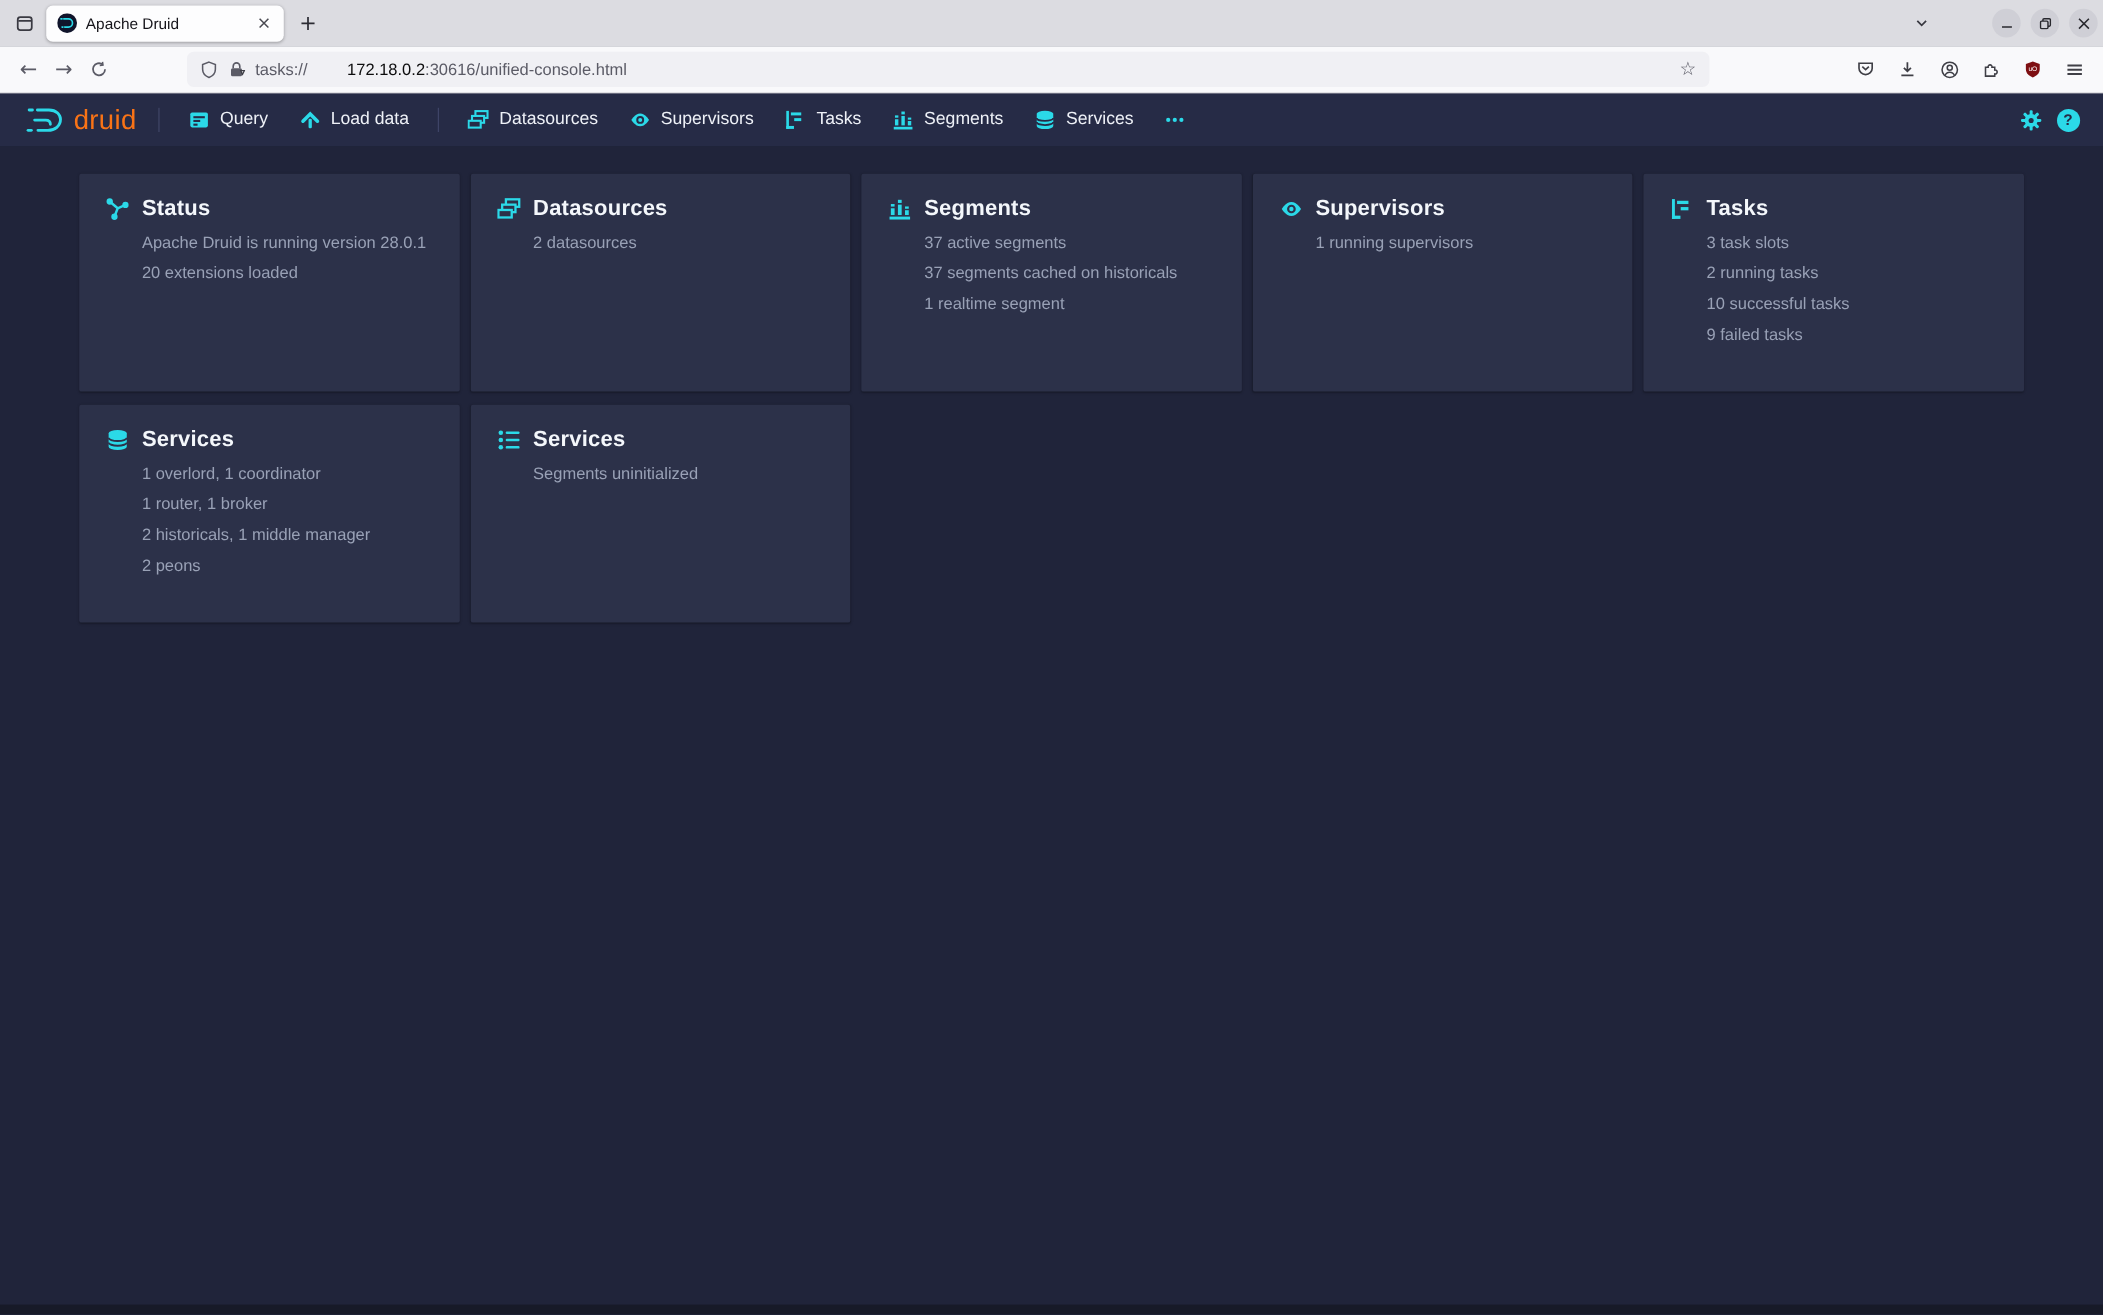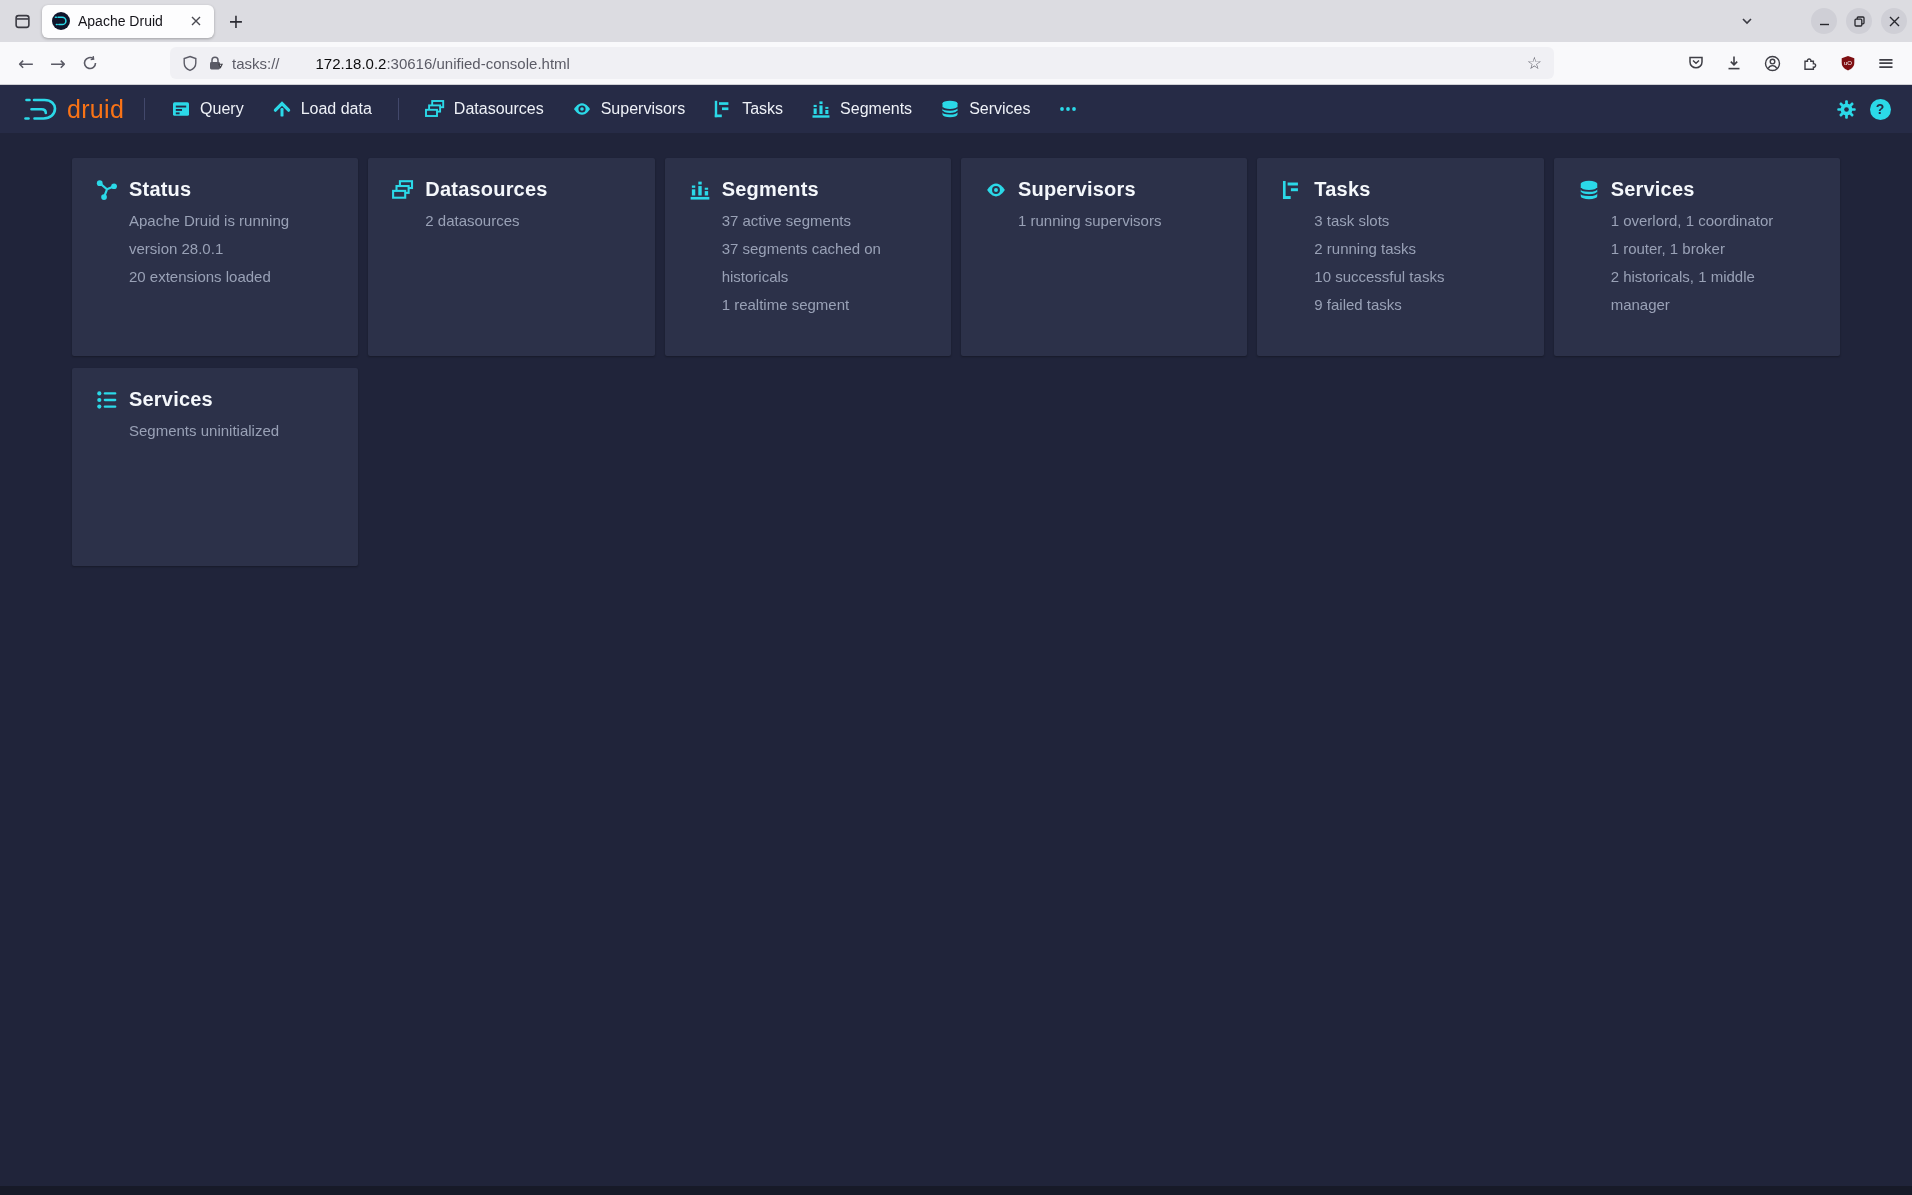--- a/index.html
+++ b/index.html
@@ -15,21 +15,21 @@
   .tabstrip {
     height:42px; background:#dcdce1;
     display:flex; align-items:center; padding-left:8px;
   }
   .iconbtn {
     display:flex; align-items:center; justify-content:center;
     width:28px; height:28px; border-radius:4px; cursor:pointer;
     color:#3a3a42; flex:none;
   }
   .tab {
-    margin-left:6px; width:172px; height:33px; background:#fdfdfe;
+    margin-left:6px; width:216px; height:33px; background:#fdfdfe;
     border-radius:6px; box-shadow:0 1px 3px rgba(0,0,0,.28);
     display:flex; align-items:center; padding:0 8px 0 10px; gap:8px; cursor:pointer;
   }
   .tab-title { flex:1; font-size:14px; color:#15141a; white-space:nowrap; overflow:hidden; }
   .tab-close { width:20px; height:20px; border-radius:4px; display:flex; align-items:center; justify-content:center; color:#4a4a52; cursor:pointer; }
   .newtab { margin-left:8px; font-size:19px; color:#2b2b33; font-family:"DejaVu Sans",sans-serif; }
   .tabstrip-spacer { flex:1; }
   .alltabs { margin-right:50px; color:#3a3a42; }
   .winbtns { display:flex; gap:9px; margin-right:5px; }
   .winbtn {
@@ -75,21 +75,21 @@
   .help-circle {
     width:21px; height:21px; border-radius:50%; background:var(--cyan);
     color:#262b46; font-size:14px; font-weight:700;
     display:flex; align-items:center; justify-content:center;
   }
 
   
   .content { height:1062px; background:var(--page); }
   .cards {
     padding:25px 72px 0; display:grid;
-    grid-template-columns:repeat(6, 1fr); gap:12px 10px; grid-auto-rows:198px;
+    grid-template-columns:repeat(5, 1fr); gap:12px 10px; grid-auto-rows:198px;
   }
   .card {
     background:var(--card); border-radius:2px; padding:20px 24px;
     cursor:pointer; box-shadow:0 1px 2px rgba(0,0,0,.3); --occ:var(--card);
   }
   .card-head { display:flex; align-items:center; margin-bottom:6px; }
   .card-icon { width:22px; height:22px; margin-right:11px; color:var(--cyan); flex:none; }
   .card-title { font-size:20px; font-weight:700; color:#f4f7fb; letter-spacing:.2px; }
   .card-body { padding-left:33px; }
   .card-line { font-size:15px; line-height:28px; color:#99a1b6; }
@@ -442,20 +442,21 @@
             <path d="M2.5 4.4 V15.6 A7.5 2.7 0 0 0 17.5 15.6 V4.4 Z"></path>
             <path d="M2.5 8.2 A7.5 2.7 0 0 0 17.5 8.2 M2.5 12 A7.5 2.7 0 0 0 17.5 12" fill="none" stroke="var(--occ)" stroke-width="1.6"></path>
           </svg>
         </span>
         <span class="card-title">Services</span>
       </div>
       <div class="card-body">
         <div class="card-line">1 overlord, 1 coordinator</div>
         <div class="card-line">1 router, 1 broker</div>
         <div class="card-line">2 historicals, 1 middle manager</div>
+        <div class="card-line">2 peons</div>
       </div>
     </div>
 
     <div class="card">
       <div class="card-head">
         <span class="card-icon">
           <svg width="22" height="22" viewBox="0 0 20 20" fill="currentColor">
             <circle cx="3" cy="4" r="1.9"></circle>
               <rect x="7" y="2.9" width="11.5" height="2.2" rx="1"></rect>
             <circle cx="3" cy="10" r="1.9"></circle>

